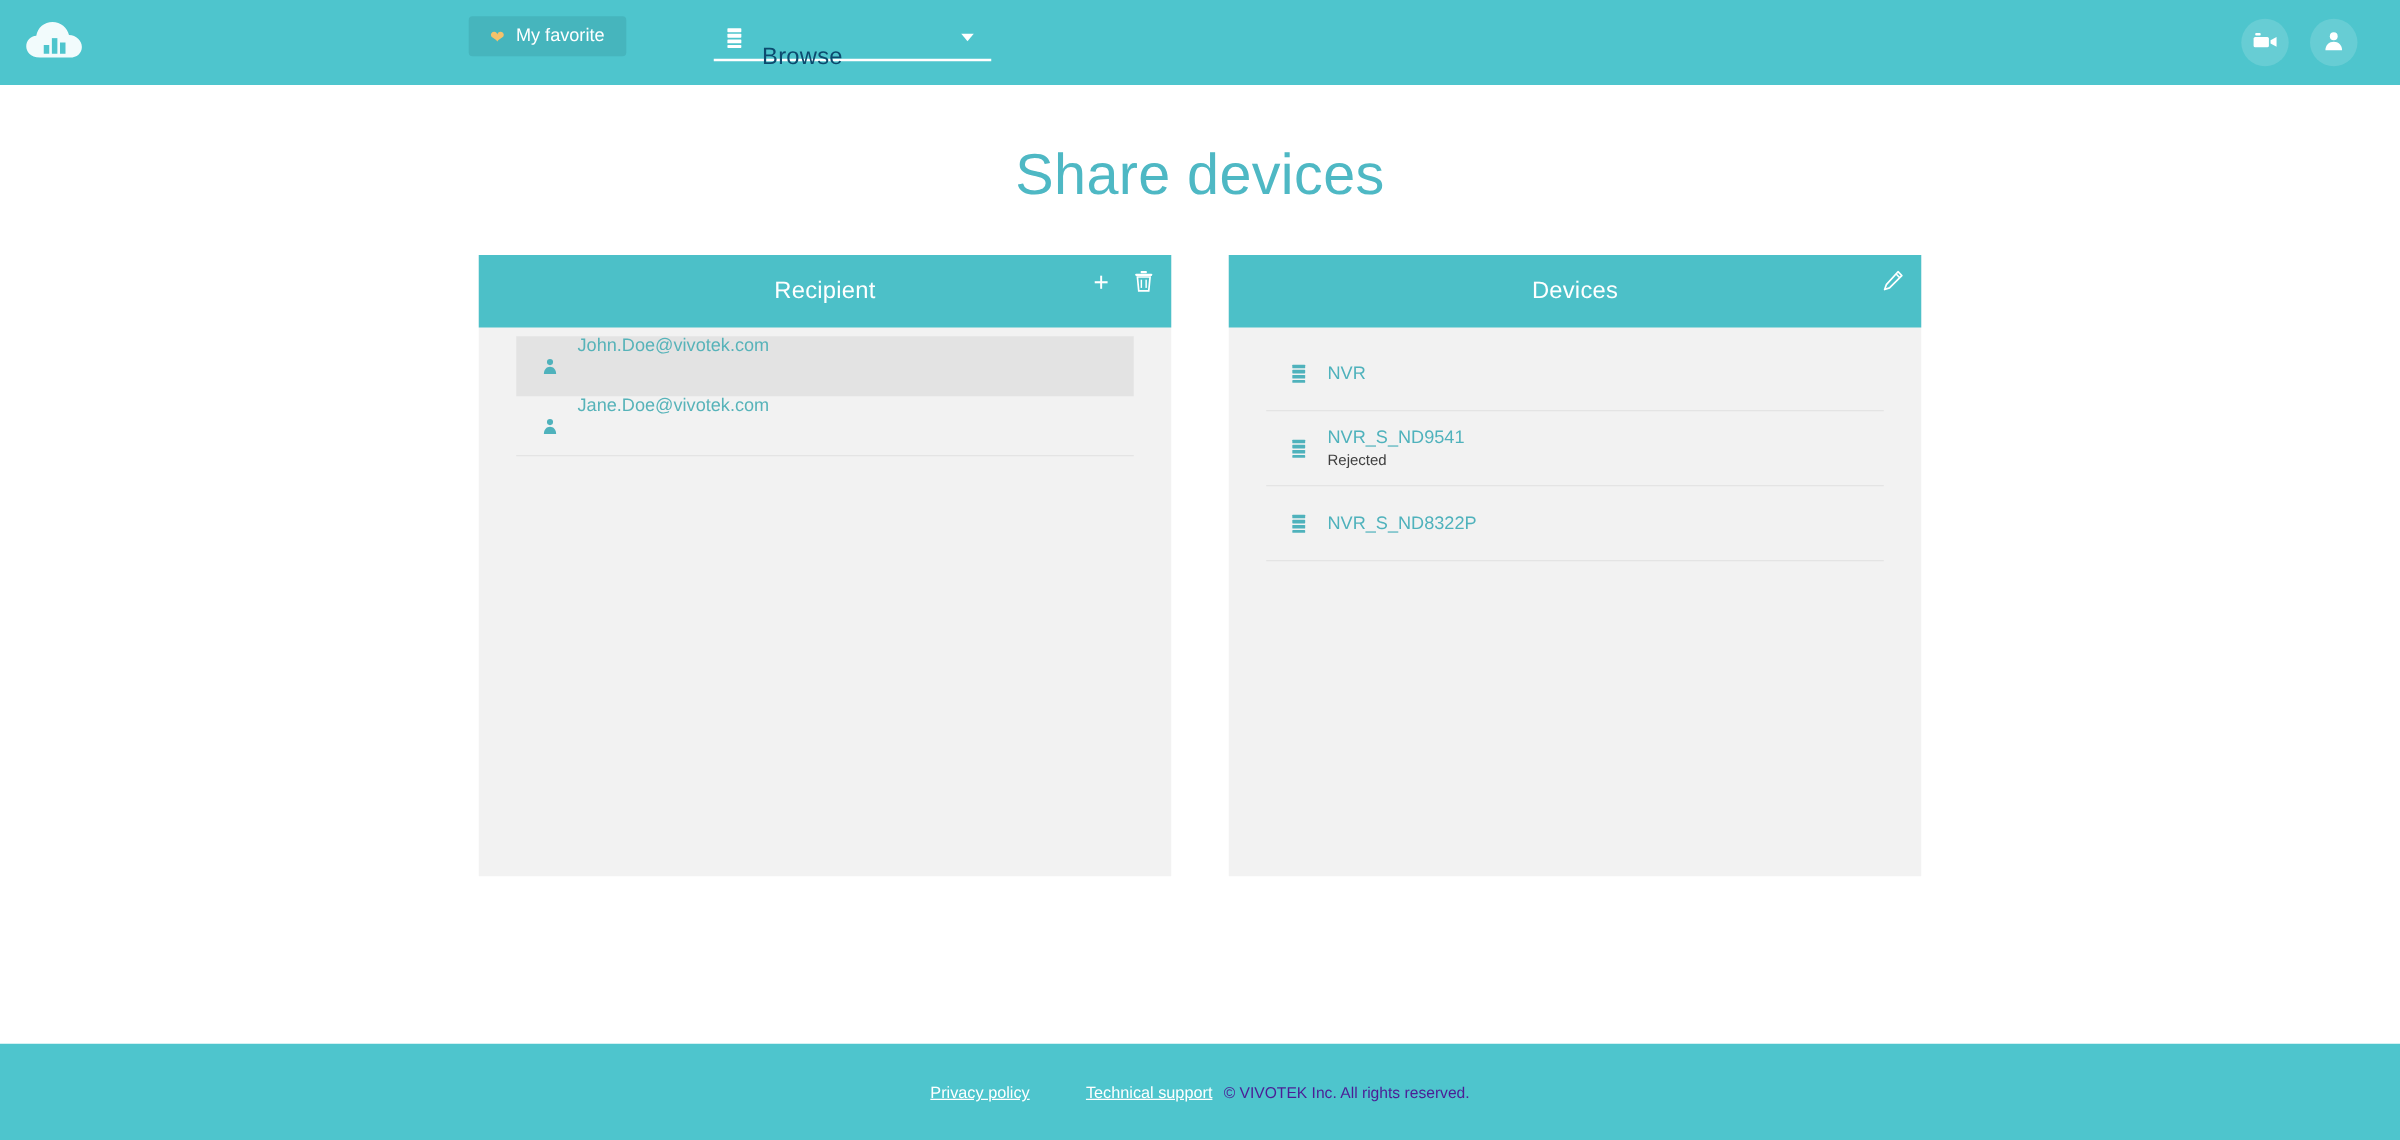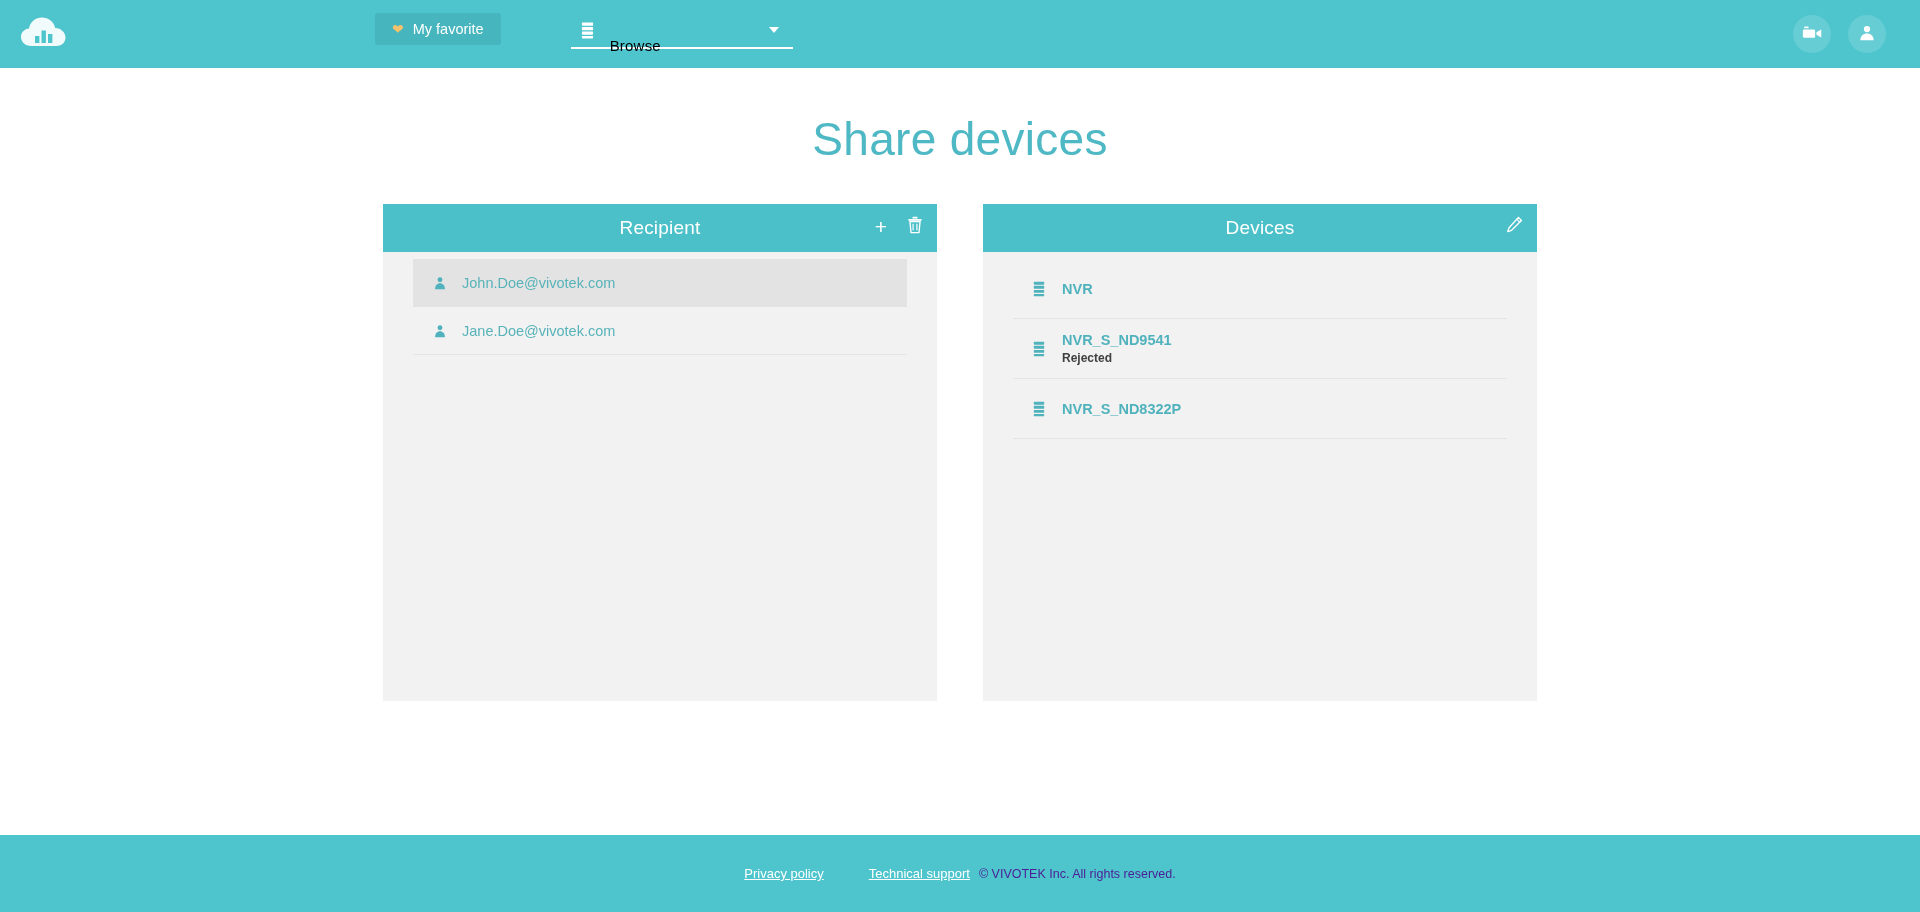--- a/index.html
+++ b/index.html
@@ -65,22 +65,22 @@
     height: 36px;
     border-bottom: 2px solid #ffffff;
     display: flex;
     align-items: center;
     cursor: pointer;
     position: relative;
   }
   .browse-icon { margin-left: 10px; display: flex; align-items: center; }
   .browse-label {
     margin-left: 16px;
-    color: #000000;
-    font-size: 15px;
+    color: #0c4a6e;
+    font-size: 19px;
     letter-spacing: .2px;
     margin-top: 31px;
   }
   .caret {
     position: absolute;
     right: 14px;
     top: 14px;
     width: 0; height: 0;
     border-left: 5.5px solid transparent;
     border-right: 5.5px solid transparent;
@@ -130,21 +130,21 @@
   .panel {
     width: 554px;
     height: 497px;
     background: #f2f2f2;
     display: flex;
     flex-direction: column;
   }
 
   .panel-head {
     position: relative;
-    height: 48px;
+    height: 58px;
     background: #4cc0c8;
     display: flex;
     align-items: center;
     justify-content: center;
   }
   .panel-head h2 {
     font-size: 19px;
     font-weight: 400;
     color: #ffffff;
     letter-spacing: .2px;
@@ -180,36 +180,35 @@
     padding: 7px 0 0 0;
     overflow: hidden;
   }
 
   
   .rec-list { padding: 0 30px; }
   .rec-item {
     position: relative;
     height: 48px;
     display: flex;
-    align-items: center;
     padding-left: 20px;
     cursor: pointer;
     border-bottom: 1px solid transparent;
   }
   .rec-item.selected { background: #e3e3e3; }
   .rec-item:not(.selected) { border-bottom: 1px solid #e4e4e4; }
   .rec-item .ricon { width: 20px; display: flex; align-items: center; }
   .rec-item .rlabel {
     margin-left: 9px;
     color: #57b3b9;
     font-size: 14.5px;
   }
 
   
-  .dev-list { padding: 0 30px; font-weight: bold; }
+  .dev-list { padding: 0 30px; }
   .dev-item {
     min-height: 60px;
     display: flex;
     align-items: center;
     padding-left: 20px;
     cursor: pointer;
     border-bottom: 1px solid #e4e4e4;
   }
   .dev-item .dicon { width: 20px; display: flex; align-items: center; }
   .dev-text { margin-left: 9px; display: flex; flex-direction: column; gap: 3px; }

